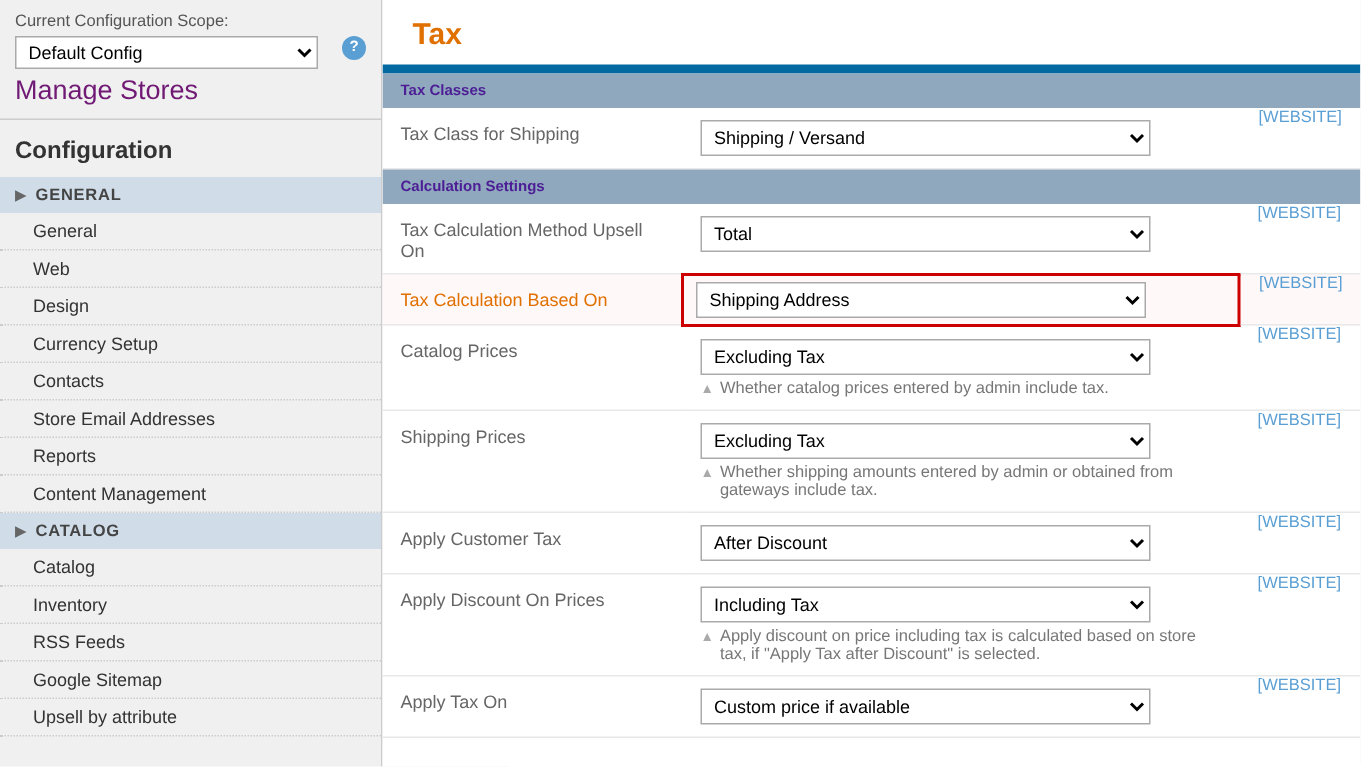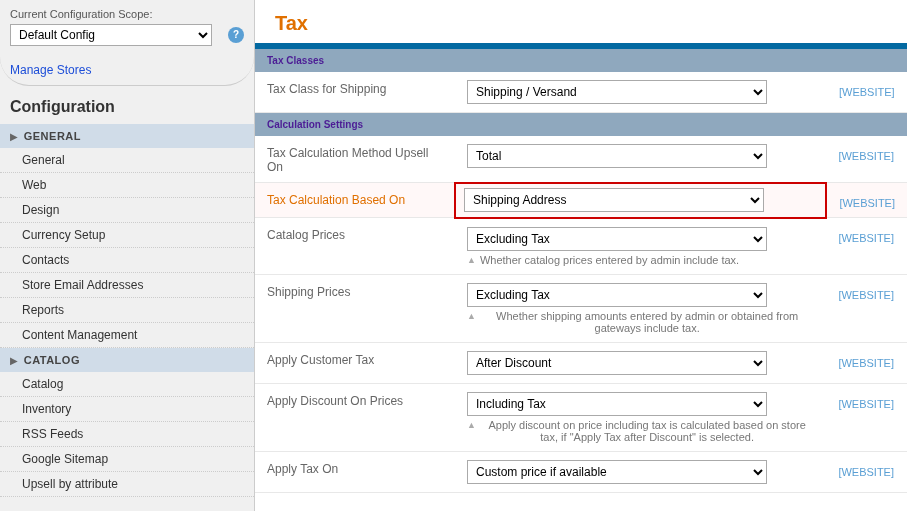--- a/index.html
+++ b/index.html
@@ -3,26 +3,26 @@
   <meta charset="utf-8">
   <style>
     * { box-sizing: border-box; margin: 0; padding: 0; }
     body { font-family: Arial, sans-serif; font-size: 12px; color: #333; background: #f5f5f5; }
 
     .app-container { display: flex; height: 511px; width: 907px; overflow: hidden; }
 
     
     .sidebar { width: 255px; min-width: 255px; background: #f0f0f0; border-right: 1px solid #ccc; overflow-y: auto; padding-bottom: 10px; }
 
-    .scope-section { padding: 8px 10px; border-bottom: 1px solid #ccc; background: #f0f0f0; border-radius: 29px; }
+    .scope-section { padding: 8px 10px; border-bottom: 1px solid #ccc; background: #f0f0f0; }
     .scope-label { font-size: 11px; color: #555; margin-bottom: 4px; }
-    .scope-select-row { display: flex; align-items: center; gap: 16px; }
+    .scope-select-row { display: flex; align-items: flex-start; gap: 16px; }
     .scope-select { flex: 1; font-size: 12px; padding: 2px 4px; border: 1px solid #aaa; background: white; }
     .scope-help { width: 16px; height: 16px; border-radius: 50%; background: #5a9fd4; color: white; font-size: 10px; font-weight: bold; text-align: center; line-height: 16px; cursor: pointer; }
-    .manage-stores-link { color: #1d4ed8; font-size: 12px; text-decoration: none; margin-top: 17px; display: inline-block; }
+    .manage-stores-link { color: #701a75; font-size: 18px; text-decoration: none; margin-top: 4px; display: inline-block; }
 
     .sidebar-title { font-size: 16px; font-weight: bold; color: #333; padding: 12px 10px 8px 10px; }
 
     .sidebar-section-header { display: flex; align-items: center; gap: 6px; padding: 6px 10px; background: #d0dce8; cursor: pointer; }
     .sidebar-section-arrow { color: #666; font-size: 10px; }
     .sidebar-section-label { font-size: 11px; font-weight: bold; color: #444; letter-spacing: 0.5px; }
 
     .sidebar-item { padding: 5px 10px 5px 22px; border-bottom: 1px dotted #ccc; cursor: pointer; color: #333; font-size: 12px; }
 
     
@@ -31,26 +31,26 @@
     .page-title { font-size: 20px; color: #e07000; font-weight: bold; padding: 12px 20px 8px 20px; border-bottom: 6px solid #0369a1; }
 
     .section-header { background: #8fa8be; color: #4c1d95; font-size: 10px; font-weight: bold; padding: 6px 12px; margin: 0; }
 
     .settings-table { width: 100%; border-collapse: collapse; }
     .settings-table tr { border-bottom: 1px solid #e8e8e8; }
     .settings-table td { padding: 8px 12px; vertical-align: top; }
     .settings-table td.label-cell { width: 200px; color: #666; font-size: 12px; padding-top: 10px; }
     .settings-table td.label-cell.highlighted-label { color: #e07000; }
     .settings-table td.control-cell { min-width: 300px; }
-    .settings-table td.website-cell { width: 80px; color: #5a9fd4; font-size: 11px; padding-top: 14px; white-space: nowrap; }
+    .settings-table td.website-cell { width: 80px; color: #5a9fd4; font-size: 11px; padding-top: 0; white-space: nowrap; }
 
     .form-select { width: 280px; font-size: 12px; padding: 3px 4px; border: 1px solid #aaa; background: white; }
     .form-select.wide { width: 300px; }
 
-    .hint-text { font-size: 11px; color: #777; margin-top: 3px; display: flex; align-items: flex-start; gap: 4px; text-align: center; }
+    .hint-text { font-size: 11px; color: #777; margin-top: 3px; display: flex; align-items: flex-start; gap: 4px; }
     .hint-text::before { content: "▲"; color: #aaa; font-size: 9px; margin-top: 1px; flex-shrink: 0; }
   </style>
 </head>
 <body>
 
 <div class="app-container">
 
   <div class="sidebar">
     <div class="scope-section">
       <div class="scope-label">Current Configuration Scope:</div>

